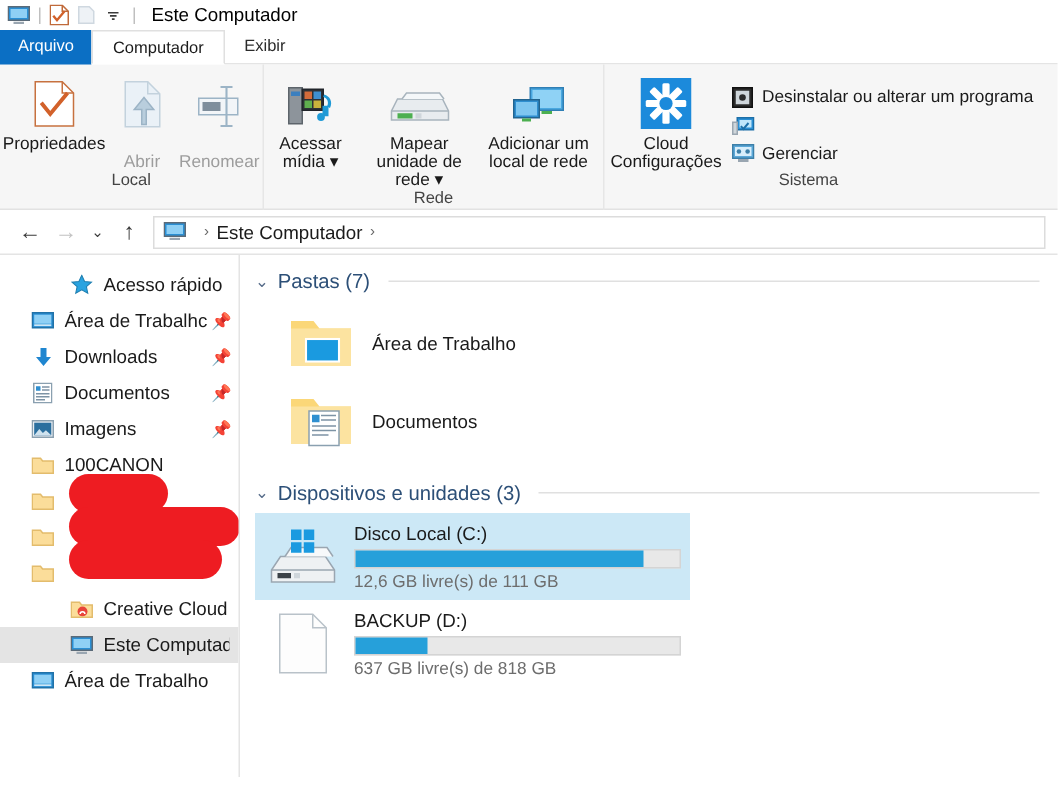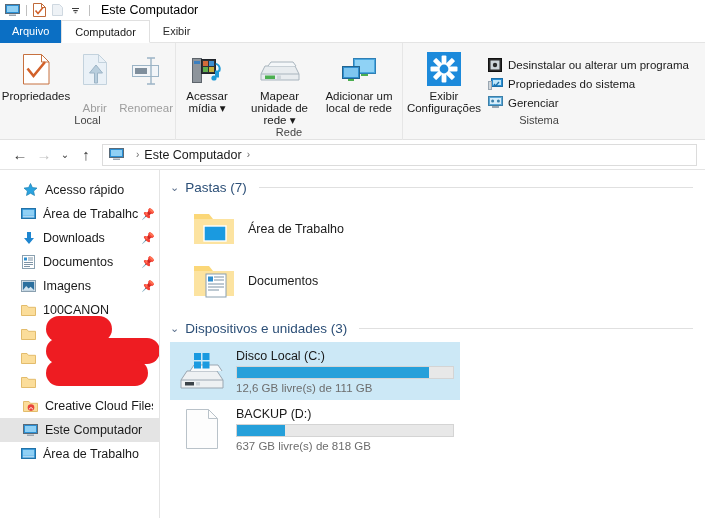--- a/index.html
+++ b/index.html
@@ -43,21 +43,21 @@
   .navbtn { width:24px; height:24px; display:flex; align-items:center; justify-content:center; font-size:15px; color:#3a3a3a; }
   .navbtn.dis { color:#c3c3c3; }
   .navbtn.sm { width:18px; font-size:10px; }
   .addrbox { flex:1; height:22px; margin-left:4px; margin-right:8px; border:1px solid #dcdcdc; background:#fff; display:flex; align-items:center; padding-left:5px; gap:5px; }
   .crumb { font-size:12.5px; color:#1a1a1a; }
   .crumb-sep { font-size:10px; color:#6a6a6a; }
 
   
   .content { display:flex; height:348px; }
   .sidebar { width:160px; border-right:1px solid #e4e4e4; background:#fff; padding-top:8px; overflow:hidden; position:relative; }
-  .nav-row { height:24px; display:flex; align-items:center; font-size:12.5px; color:#1a1a1a; padding-right:6px; position:relative; }
+  .nav-row { height:24px; display:flex; align-items:center; font-size:12.5px; color:#1a1a1a; padding-right:6px; position:relative;padding-left:24px; }
   .nav-row.selected { background:#e4e4e4; }
   .nav-ico { width:17px; height:16px; margin-right:6px; display:flex; align-items:center; justify-content:center; flex:0 0 auto; }
   .nav-label { white-space:nowrap; overflow:hidden; }
   .pin { margin-left:auto; width:12px; color:#9a9a9a; font-size:11px; }
   .ind1 { padding-left:20px; }
   .redact { position:absolute; background:#ee1c22; border-radius:13px; }
 
   .pane { flex:1; background:#fff; position:relative; overflow:hidden; }
   .section-head { display:flex; align-items:center; gap:6px; padding:10px 12px 2px 10px; }
   .chev { color:#5a6f8c; font-size:11px; }
@@ -216,21 +216,21 @@
                 <g fill="#fff">
                   <circle cx="17" cy="17" r="5.4"></circle>
                   <rect x="14.6" y="3.5" width="4.8" height="27" rx="1"></rect>
                   <rect x="3.5" y="14.6" width="27" height="4.8" rx="1"></rect>
                   <rect x="14.6" y="3.5" width="4.8" height="27" rx="1" transform="rotate(45 17 17)"></rect>
                   <rect x="14.6" y="3.5" width="4.8" height="27" rx="1" transform="rotate(-45 17 17)"></rect>
                 </g>
                 <circle cx="17" cy="17" r="4.4" fill="#1c8adb"></circle>
               </svg>
           </div>
-          <div class="bl">Exibir Configurações</div>
+          <div class="bl">Cloud Configurações</div>
         </div>
         <div style="padding-top:8px;">
           <div class="small-btn">
             <span class="si">
               <svg width="14" height="14" viewBox="0 0 14 14">
                   <rect x="0.5" y="0.5" width="13" height="13" fill="#2b2b2b" stroke="#111"></rect>
                   <rect x="2.5" y="2.5" width="9" height="9" fill="#cfd6db"></rect>
                   <circle cx="7" cy="7" r="2.2" fill="#2b2b2b"></circle>
                 </svg>
             </span>
@@ -238,21 +238,20 @@
           </div>
           <div class="small-btn">
             <span class="si">
               <svg width="15" height="14" viewBox="0 0 15 14">
                   <rect x="3.5" y="1.5" width="11" height="8" fill="#2a8fd4" stroke="#1c6fa8"></rect>
                   <rect x="5" y="3" width="8" height="5" fill="#bfe6fa"></rect>
                   <path d="M6 7l1.6 2 3.4-4" stroke="#1c6fa8" stroke-width="1.3" fill="none"></path>
                   <rect x="0.5" y="4.5" width="3" height="8" fill="#cfd6db" stroke="#9aa6b1"></rect>
                 </svg>
             </span>
-            <span>Propriedades do sistema</span>
           </div>
           <div class="small-btn">
             <span class="si">
               <svg width="15" height="13" viewBox="0 0 15 13">
                   <rect x="0.5" y="0.5" width="14" height="9" fill="#5ba8d8" stroke="#3c7fa8"></rect>
                   <rect x="2" y="2" width="11" height="6" fill="#d8eefb"></rect>
                   <circle cx="4.6" cy="5" r="1.5" fill="#3c7fa8"></circle>
                   <circle cx="10.4" cy="5" r="1.5" fill="#3c7fa8"></circle>
                   <rect x="4" y="10" width="7" height="2" fill="#9aa6b1"></rect>
                 </svg>

